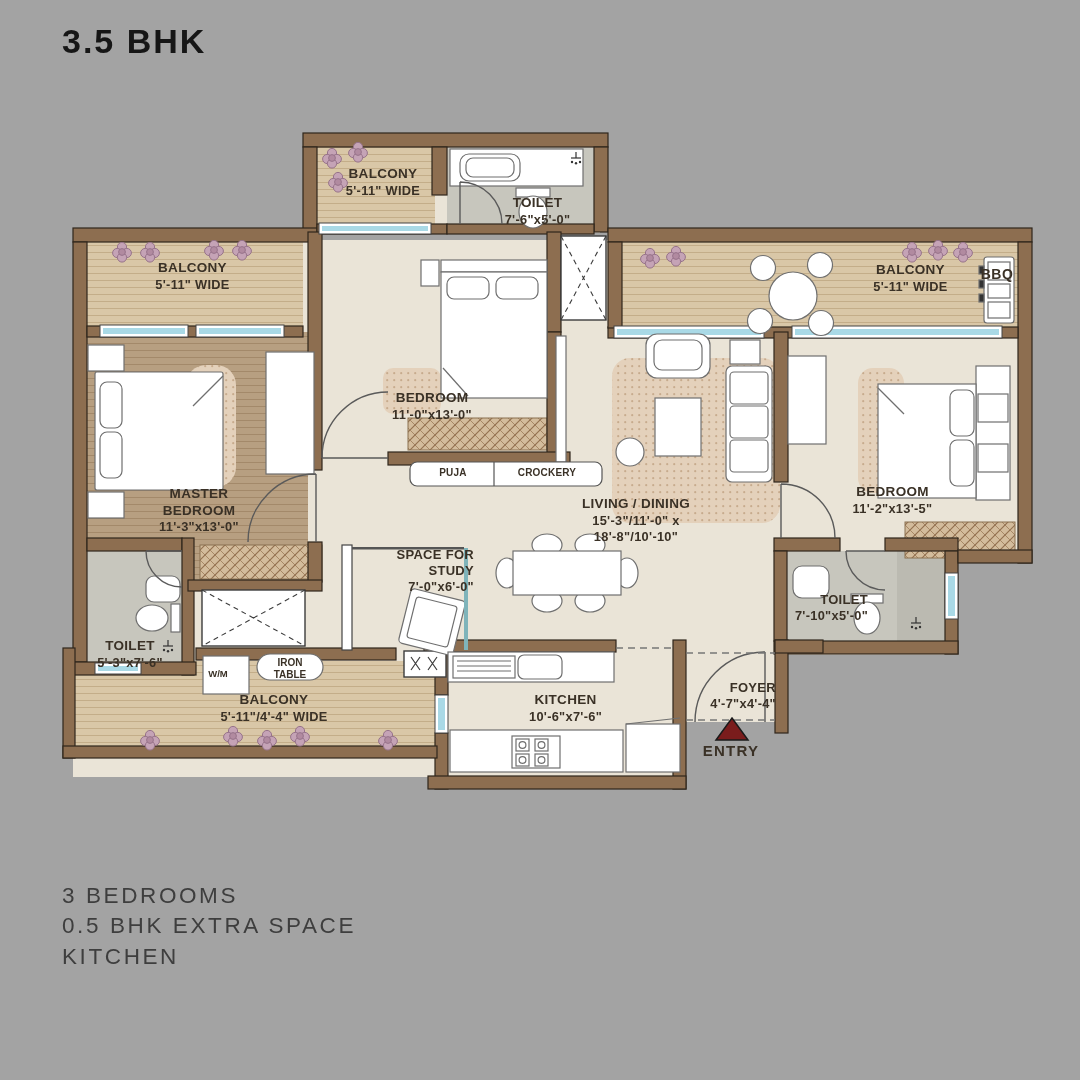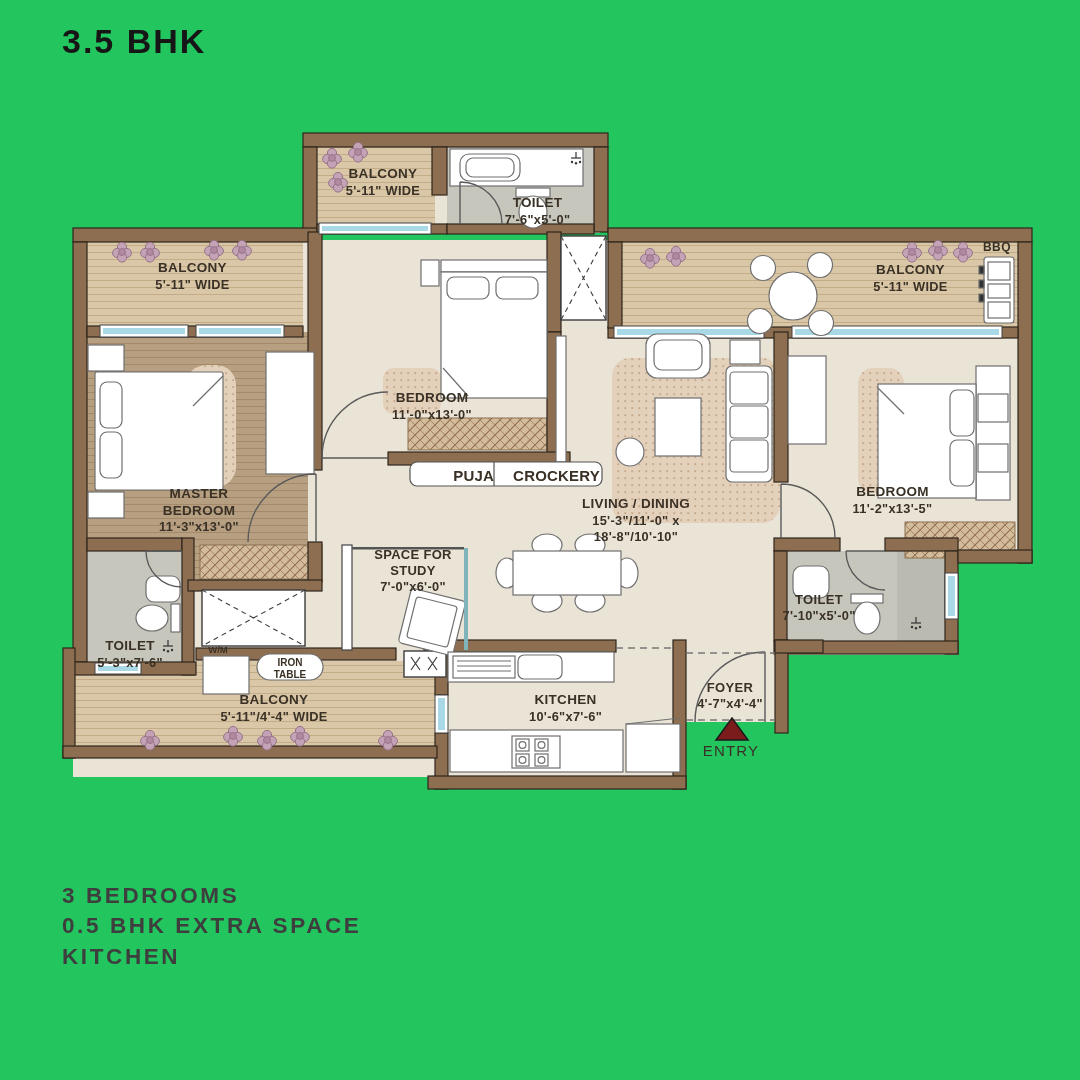--- a/index.html
+++ b/index.html
@@ -1,31 +1,31 @@
 <!DOCTYPE html>
 <html><head>
 <meta charset="utf-8">
 <style>
   html,body{margin:0;padding:0;background:#ffffff;}
-  #page{position:relative;width:1080px;height:1080px;background:#22c55e;overflow:hidden;
+  #page{position:relative;width:1080px;height:1080px;background:#a3a3a3;overflow:hidden;
         font-family:"Liberation Sans",sans-serif;}
   #plan-svg{position:absolute;left:0;top:0;}
   .title{position:absolute;left:62px;top:22px;font-weight:800;font-size:34px;
          letter-spacing:2px;color:#161616;}
   .features{position:absolute;left:62px;top:881px;color:#3e3e3e;font-size:22.5px;
-            font-weight:700;letter-spacing:2.6px;line-height:30.4px;}
+            font-weight:400;letter-spacing:2.6px;line-height:30.4px;}
   .lbl{position:absolute;text-align:center;color:#3a3126;font-weight:700;
        font-size:13.5px;line-height:1.24;letter-spacing:.3px;}
   .lbl .dm{font-size:12.8px;}
-  .lbl.md{font-size:13px;}
-  .lbl.sm{font-size:15px;letter-spacing:.2px;text-align:right;}
+  .lbl.md{font-size:13px;text-align:right;}
+  .lbl.sm{font-size:10px;letter-spacing:.2px;}
   .lbl.xs{font-size:9.5px;letter-spacing:0;}
   .lbl.xxs{font-size:10px;letter-spacing:0;line-height:1.15;}
-  .lbl.entry{font-size:15px;letter-spacing:1.2px;font-weight:400;}
-  .lbl.bbq{font-size:12px;letter-spacing:.5px;}
+  .lbl.entry{font-size:15px;letter-spacing:1.2px;font-weight:700;}
+  .lbl.bbq{font-size:14px;letter-spacing:.5px;margin-top:26px;}
 </style>
 </head>
 <body>
 
 <div id="page">
 
 <svg id="plan-svg" width="1080" height="1080" viewBox="0 0 1080 1080" xmlns="http://www.w3.org/2000/svg">
   <defs>
     <pattern id="wood" width="8" height="7" patternUnits="userSpaceOnUse">
       <rect width="8" height="7" fill="#d9c7a7"></rect>
@@ -393,21 +393,21 @@
   <div class="dm">7'-0"x6'-0"</div>
 </div>
 <div class="lbl" style="left:78px;top:638px;width:104px;">
   <div class="nm">TOILET</div>
   <div class="dm">5'-3"x7'-6"</div>
 </div>
 <div class="lbl md" style="left:770px;top:592px;width:98px;">
   <div class="nm">TOILET</div>
   <div class="dm">7'-10"x5'-0"</div>
 </div>
-<div class="lbl xs" style="left:203px;top:644px;width:30px;">W/M</div>
+<div class="lbl xs" style="left:203px;top:668px;width:30px;">W/M</div>
 <div class="lbl xxs" style="left:257px;top:657px;width:66px;">
   <div>IRON</div>
   <div>TABLE</div>
 </div>
 <div class="lbl" style="left:190px;top:692px;width:168px;">
   <div class="nm">BALCONY</div>
   <div class="dm">5'-11"/4'-4" WIDE</div>
 </div>
 <div class="lbl" style="left:498px;top:692px;width:135px;">
   <div class="nm">KITCHEN</div>

